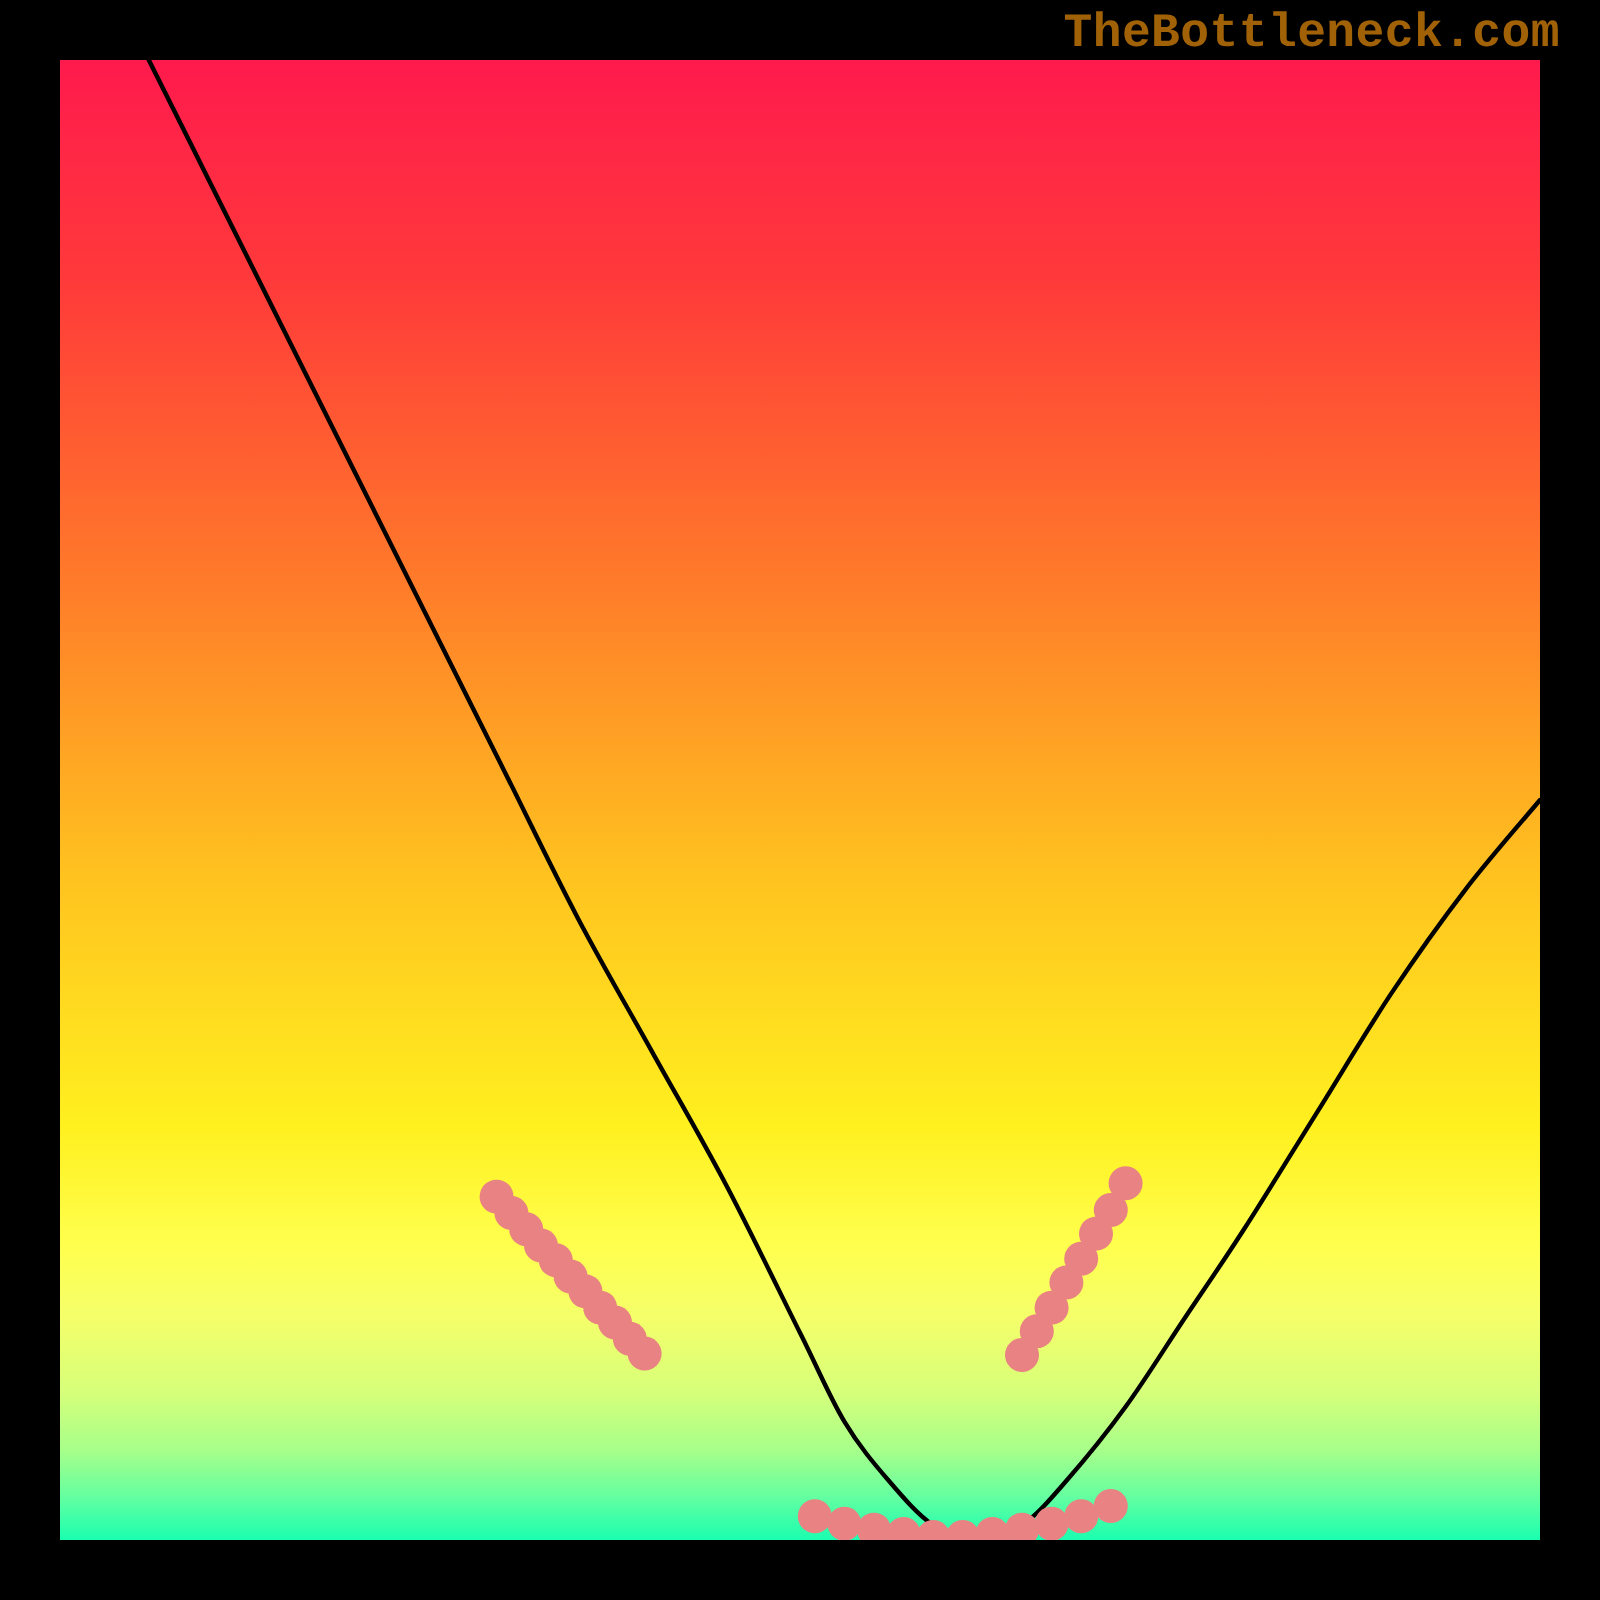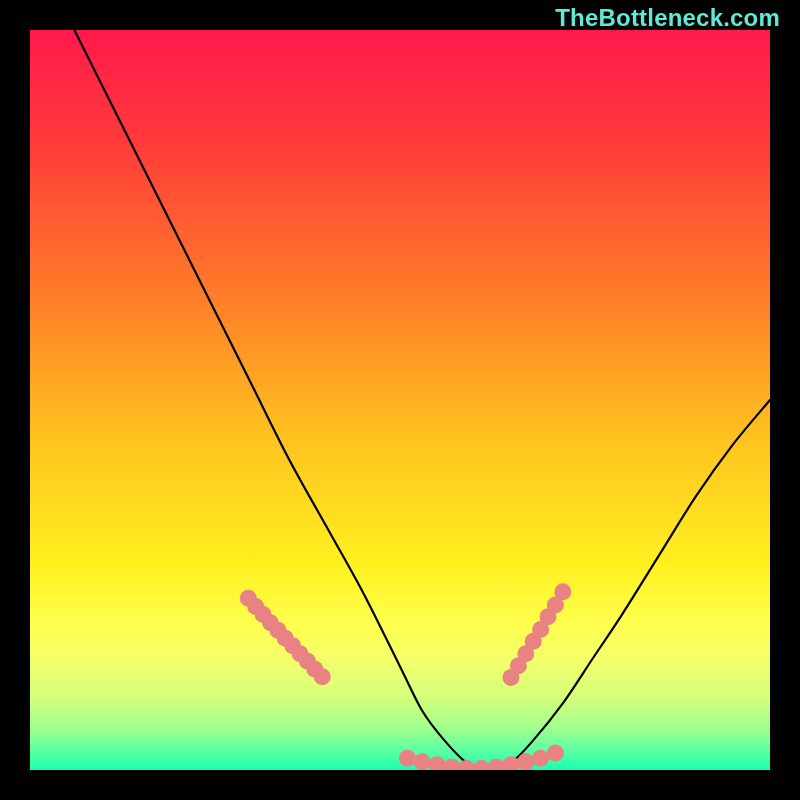--- a/index.html
+++ b/index.html
@@ -14,24 +14,24 @@
     position: absolute;
     top: 30px;
     left: 30px;
     width: 740px;
     height: 740px;
   }
   .watermark {
     position: absolute;
     top: 4px;
     right: 20px;
-    font-family: Liberation Sans, sans-serif;
+    font-family: Liberation Mono, monospace;
     font-size: 24px;
     font-weight: bold;
-    color: #5eead4;
+    color: #a16207;
     letter-spacing: 0.2px;
   }
   svg { display: block; }
 </style>
 </head>
 <body>
 
 <div class="frame">
   <div class="watermark">TheBottleneck.com</div>
   <div class="plot">

